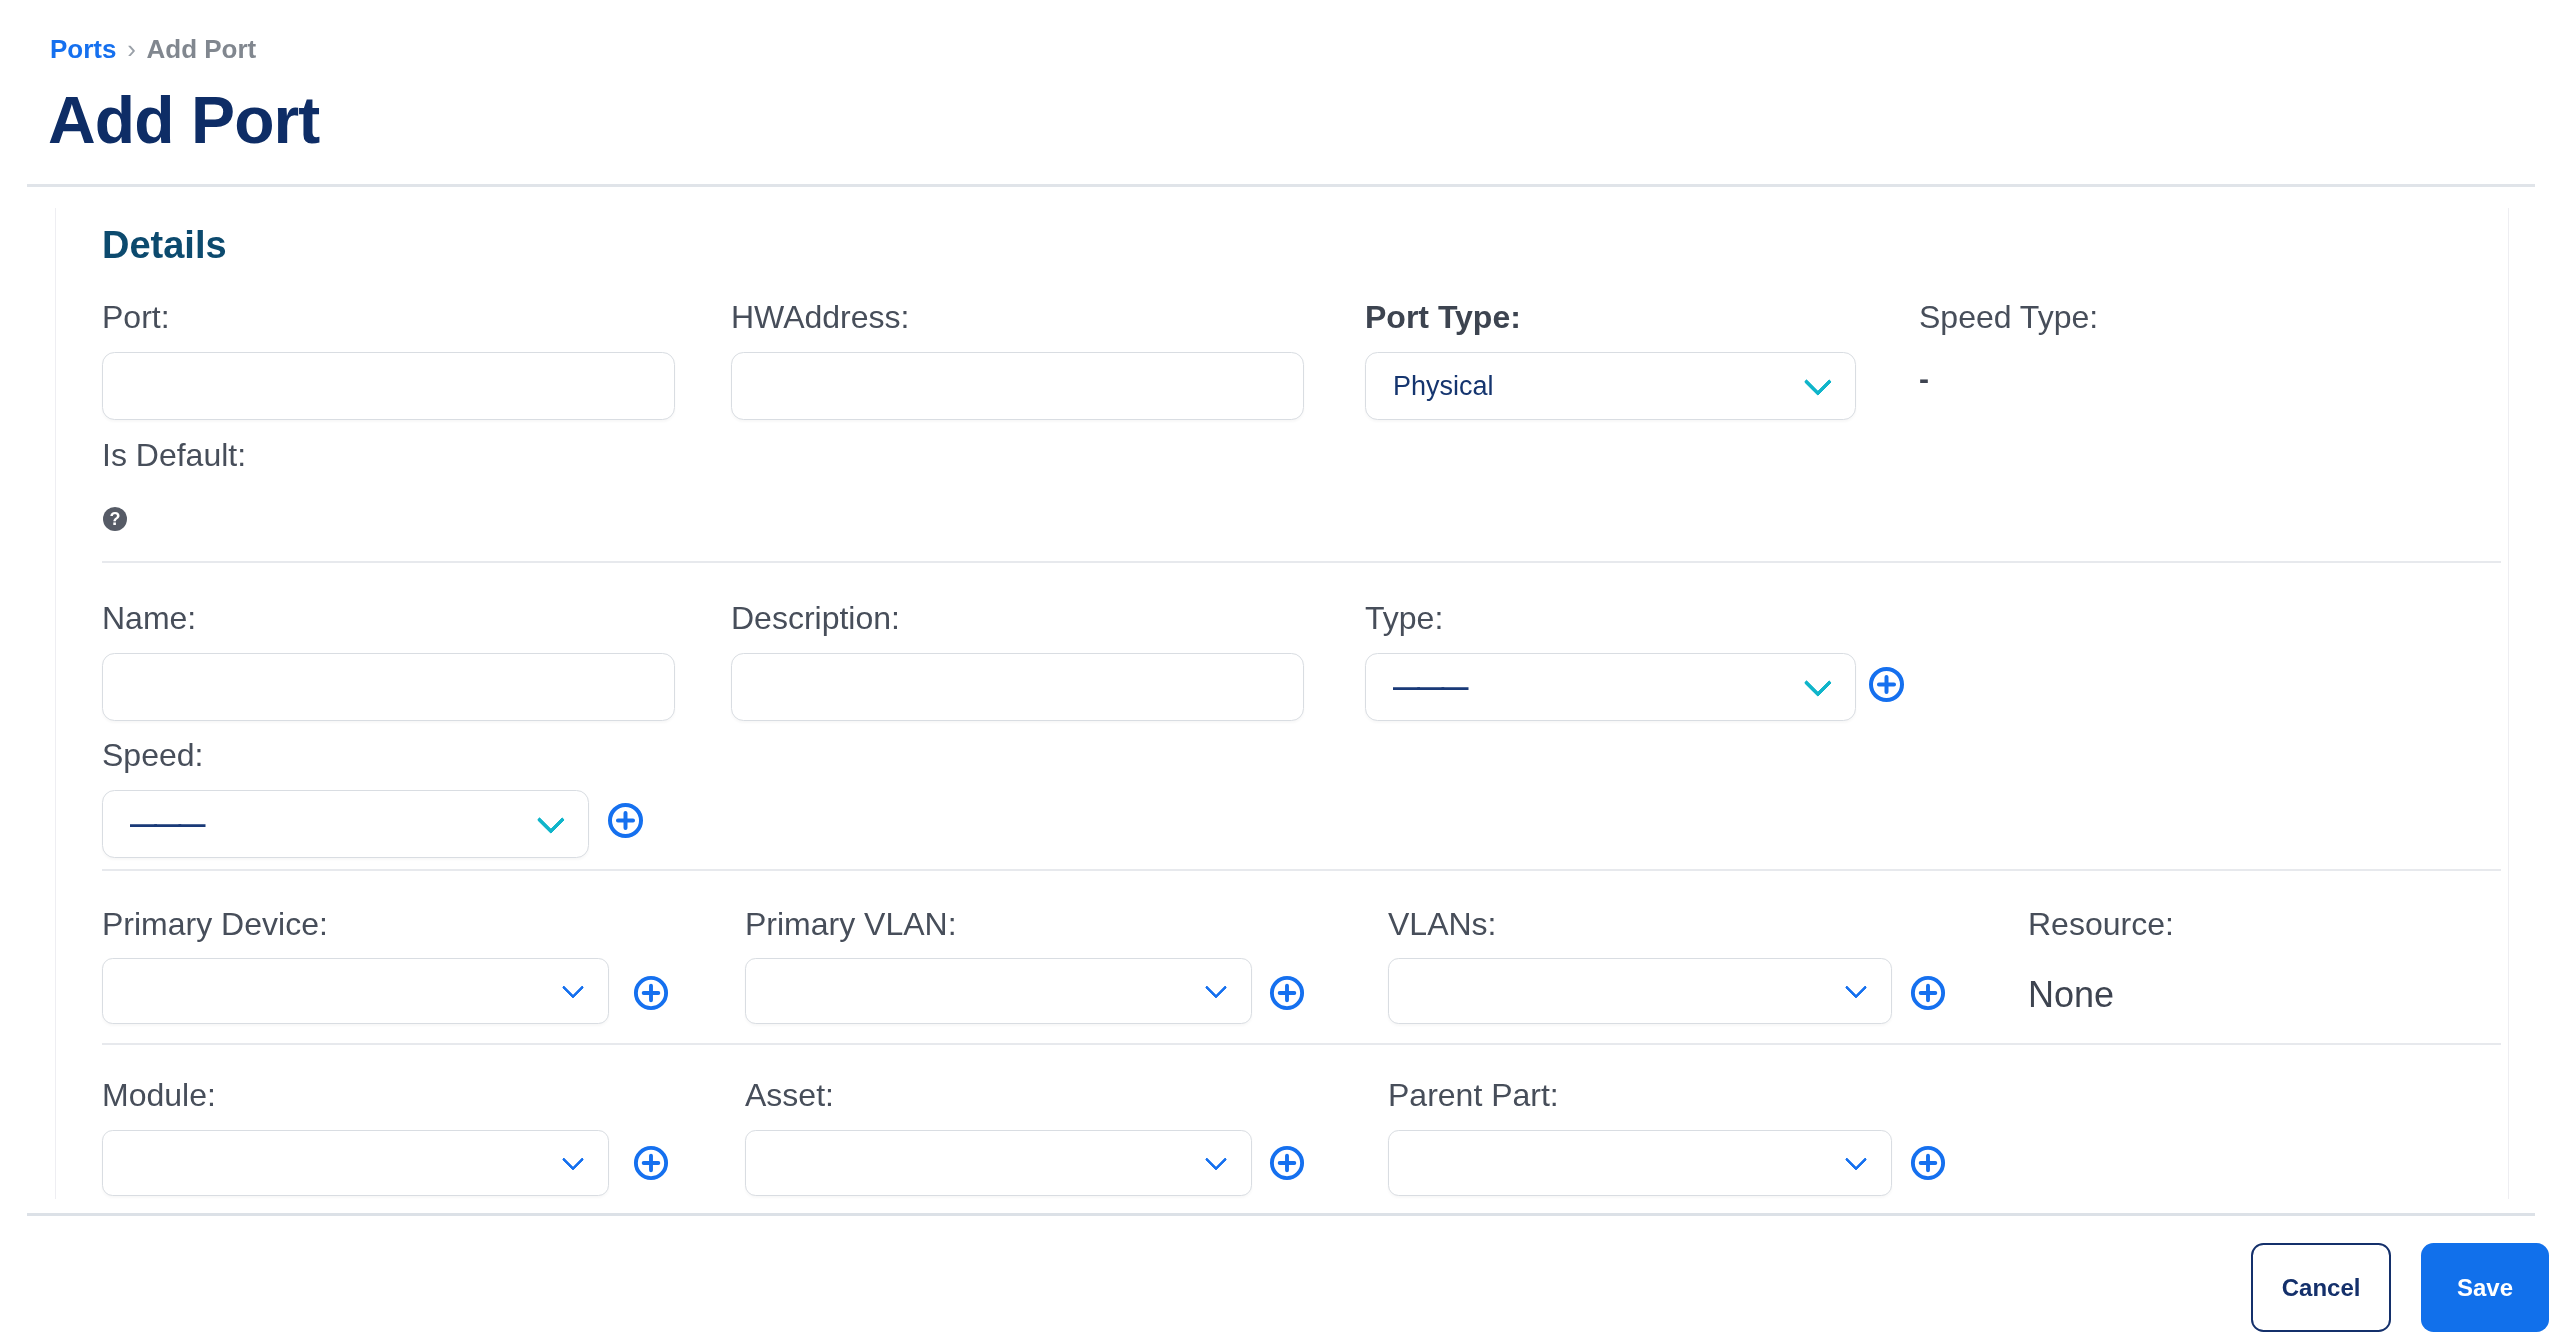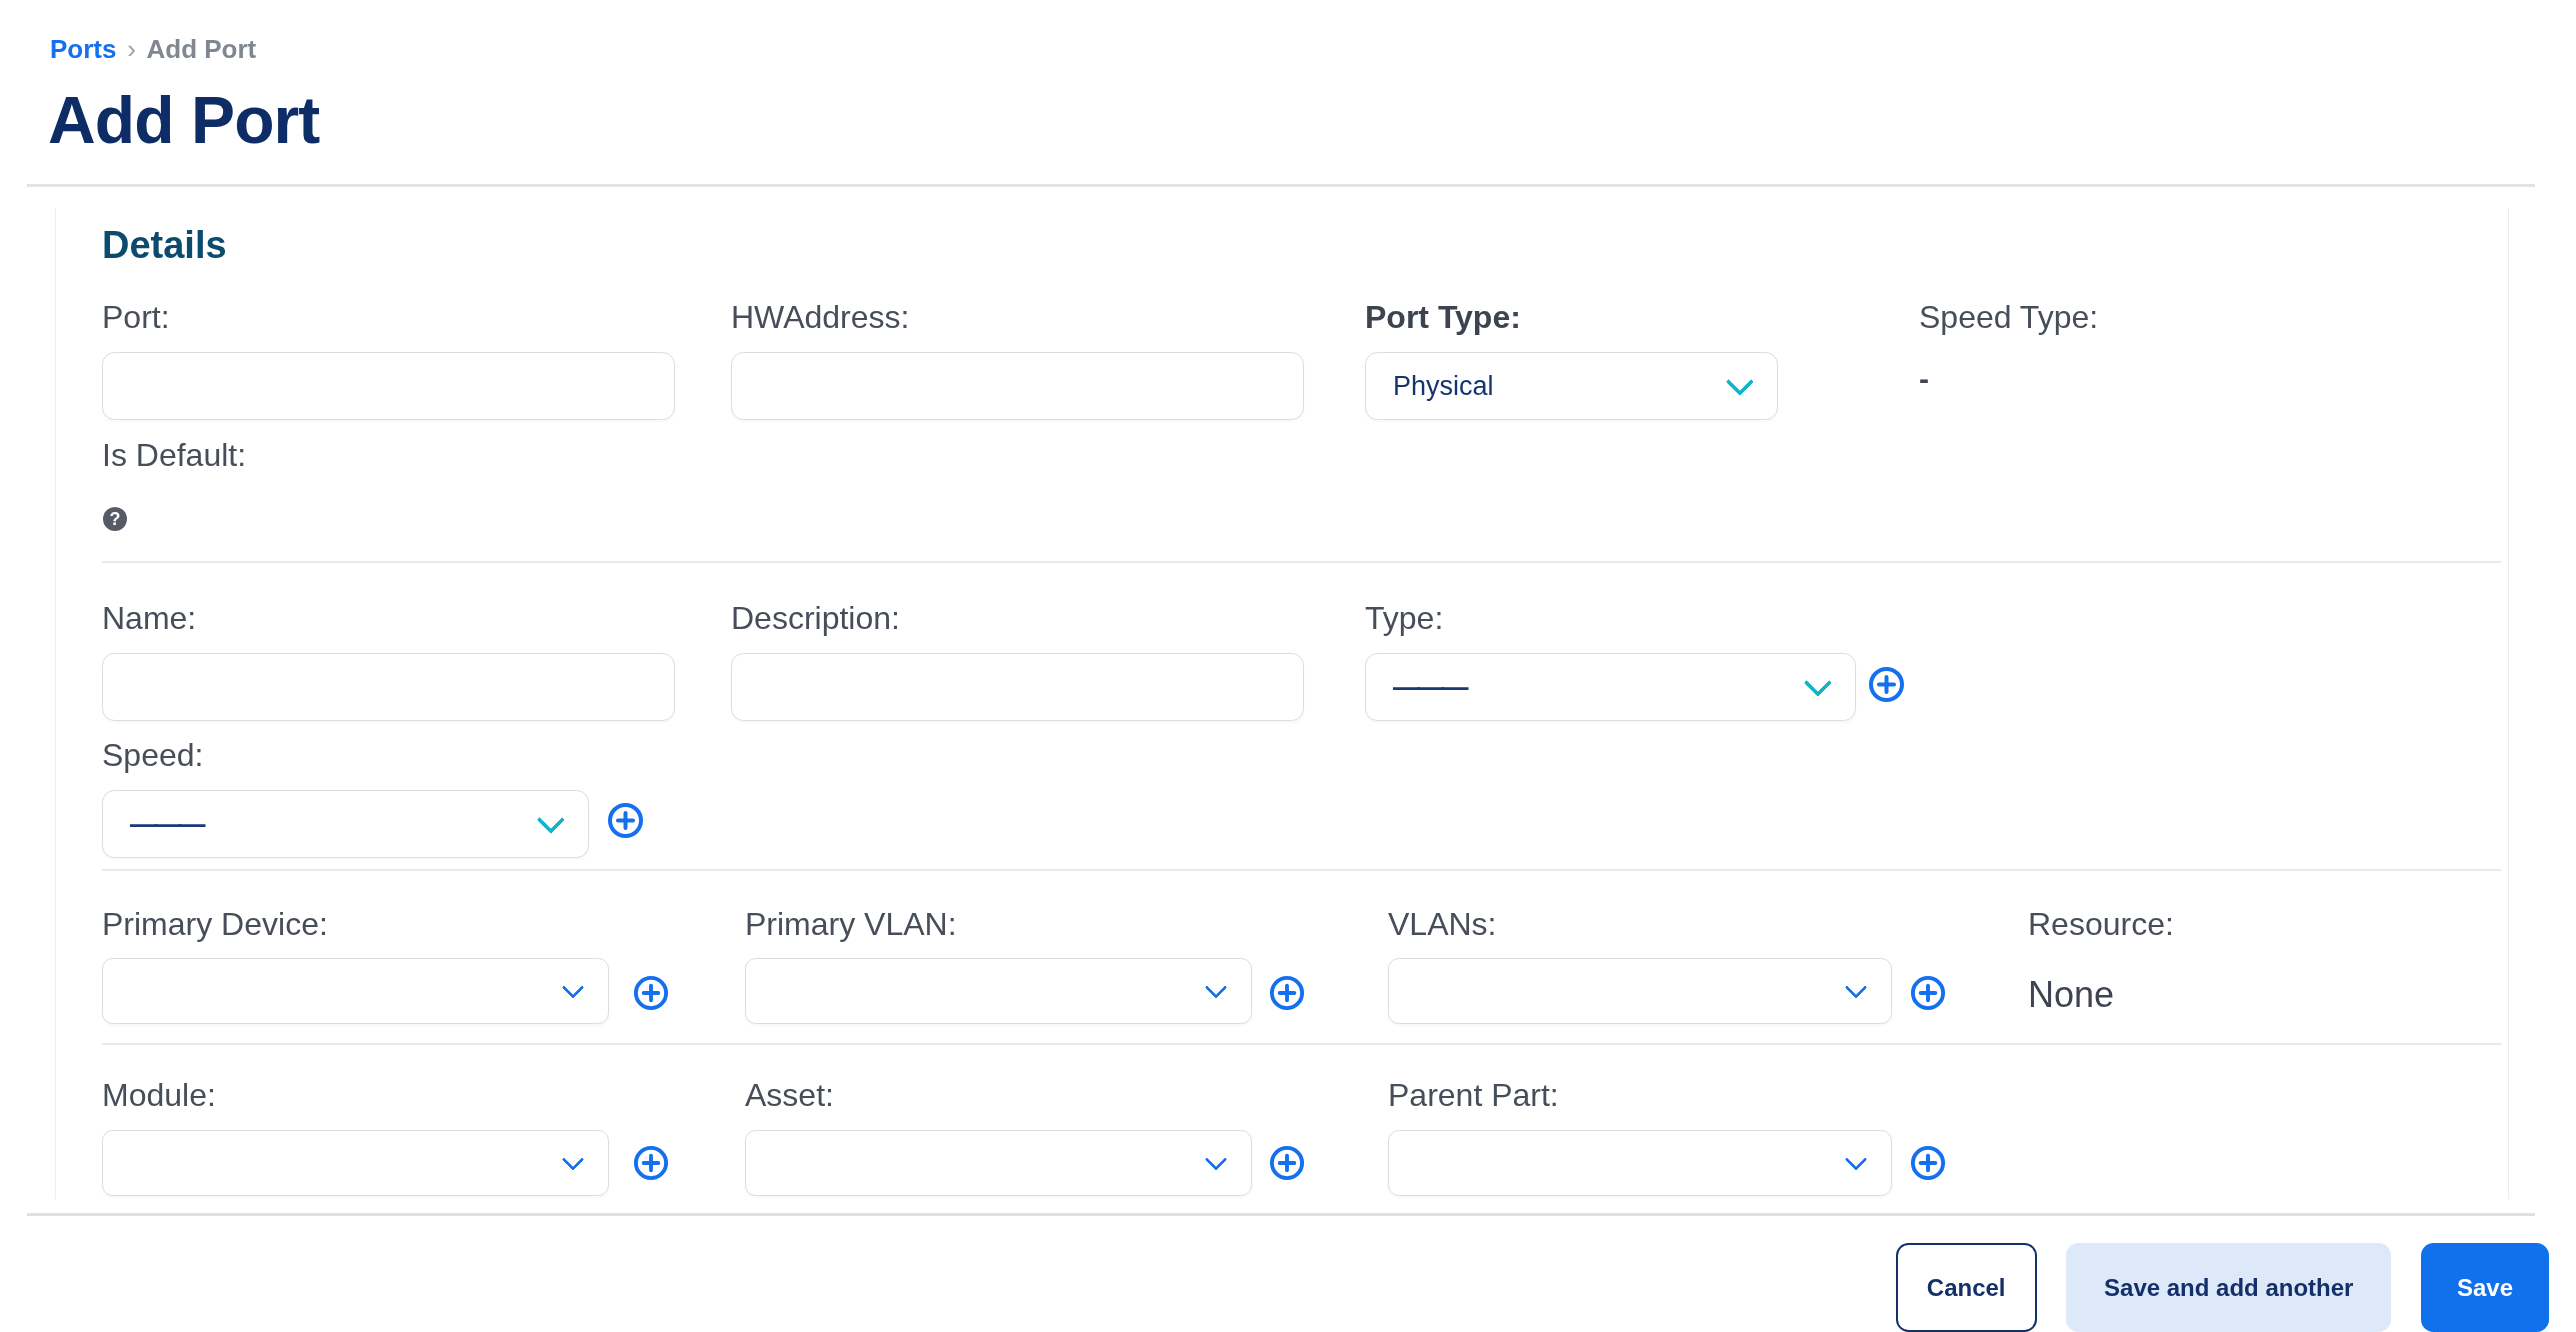--- a/index.html
+++ b/index.html
@@ -84,21 +84,21 @@
 <div id="panel">
   <div class="section-title">Details</div>
 
   <div class="lbl" style="left:46px; top:92px;">Port:</div>
   <input class="input" style="left: 46px; top: 144px; width: 573px;" value="">
 
   <div class="lbl" style="left:675px; top:92px;">HWAddress:</div>
   <input class="input" style="left: 675px; top: 144px; width: 573px;" value="">
 
   <div class="lbl bold" style="left:1309px; top:92px;">Port Type:</div>
-  <div class="select" style="left:1309px; top:144px; width:413px;">
+  <div class="select" style="left:1309px; top:144px; width:491px;">
     <span class="select-value">Physical</span>
     <span class="chev">
         <i></i>
       </span>
   </div>
 
   <div class="lbl" style="left:1863px; top:92px;">Speed Type:</div>
   <div class="value-text dash-val" style="left:1863px; top:154px;">-</div>
 
   <div class="lbl" style="left:46px; top:230px;">Is Default:</div>
@@ -229,16 +229,15 @@
       <circle cx="22" cy="22" r="17.5" fill="none" stroke="#1570ef" stroke-width="4.5"></circle>
       <path d="M22 13.5 V30.5 M13.5 22 H30.5" stroke="#1570ef" stroke-width="4.5" stroke-linecap="round"></path>
     </svg>
   </button>
 </div>
 
 <div class="hr" id="hr-bottom"></div>
 
 <div class="footer-actions">
   <button class="btn cancel">Cancel</button>
-  <button class="btn secondary">Save and add another</button>
   <button class="btn primary">Save</button>
 </div>
 
 
 </body></html>

